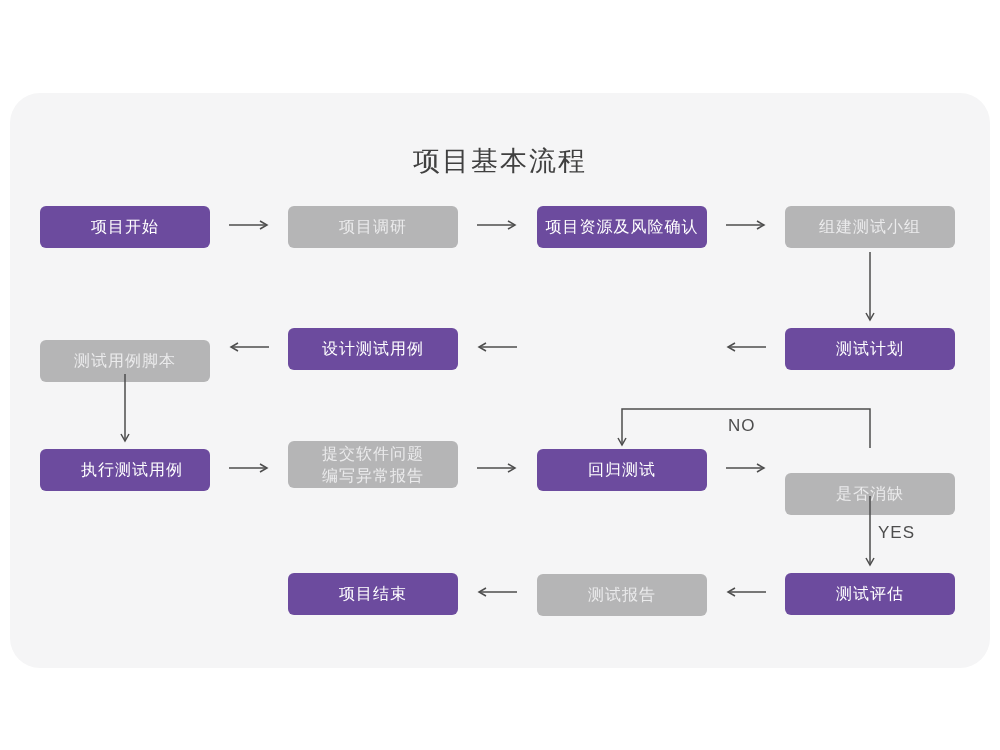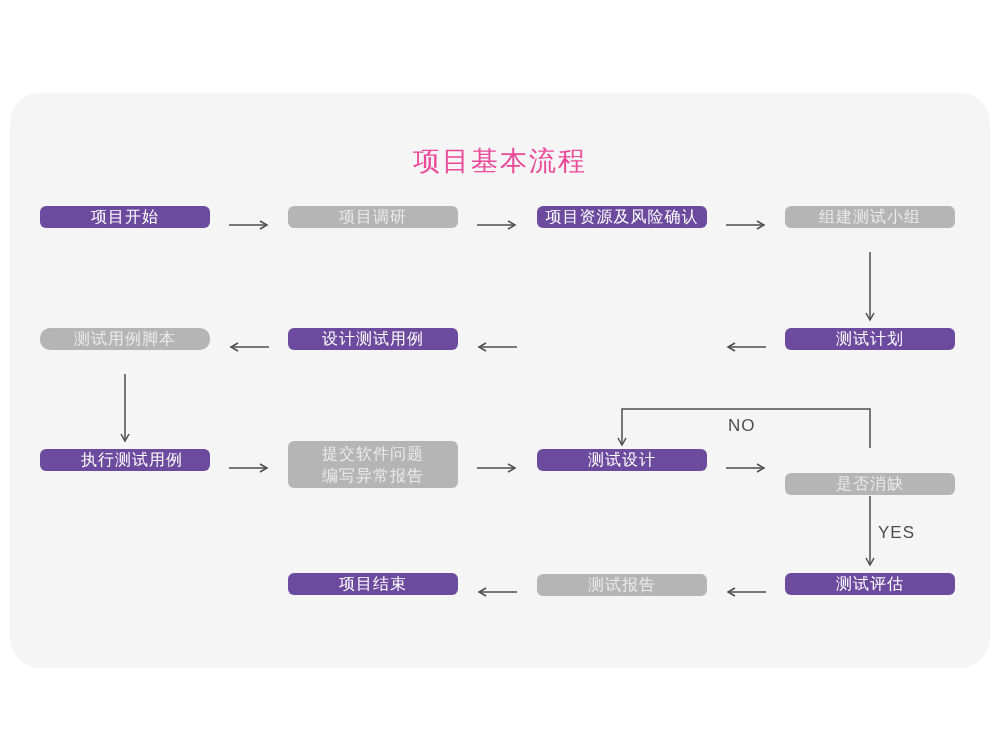--- a/index.html
+++ b/index.html
@@ -21,27 +21,27 @@
     border-radius: 30px;
   }
   .chart-title {
     position: absolute;
     left: 0;
     top: 143px;
     width: 1000px;
     text-align: center;
     font-size: 27px;
     letter-spacing: 2px;
-    color: #ec4899;
+    color: #404040;
     font-weight: 500;
   }
   .node {
     position: absolute;
     width: 170px;
-    height: 22px;
+    height: 42px;
     border-radius: 6px;
     display: flex;
     align-items: center;
     justify-content: center;
     text-align: center;
     font-size: 16px;
     letter-spacing: 1px;
     white-space: pre-line;
     line-height: 22px;
     box-sizing: border-box;
@@ -74,26 +74,26 @@
 
   <div class="chart-title">项目基本流程</div>
 
   <div class="node purple" style="left:40px;  top:206px;">项目开始</div>
   <div class="node gray" style="left:288px; top:206px;">项目调研</div>
   <div class="node purple" style="left:537px; top:206px;">项目资源及风险确认</div>
   <div class="node gray" style="left:785px; top:206px;">组建测试小组</div>
 
   <div class="node purple" style="left:785px; top:328px;">测试计划</div>
   <div class="node purple" style="left:288px; top:328px;">设计测试用例</div>
-  <div class="node gray" style="left:40px;  top:328px;border-radius:10px;">测试用例脚本</div>
+  <div class="node gray" style="left:40px;  top:340px;">测试用例脚本</div>
 
   <div class="node purple" style="left:40px;  top:449px;padding-left:14px;">执行测试用例</div>
   <div class="node gray tall" style="left:288px; top:441px;">提交软件问题
 编写异常报告</div>
-  <div class="node purple" style="left:537px; top:449px;">测试设计</div>
+  <div class="node purple" style="left:537px; top:449px;">回归测试</div>
   <div class="node gray" style="left:785px; top:449px;margin-top:24px;">是否消缺</div>
 
   <div class="node purple" style="left:785px; top:573px;">测试评估</div>
   <div class="node gray" style="left:537px; top:574px;">测试报告</div>
   <div class="node purple" style="left:288px; top:573px;">项目结束</div>
 
   <div class="branch-label" id="label-no">NO</div>
   <div class="branch-label" id="label-yes">YES</div>
 
   <svg class="arrows" viewBox="0 0 1000 750" xmlns="http://www.w3.org/2000/svg">

